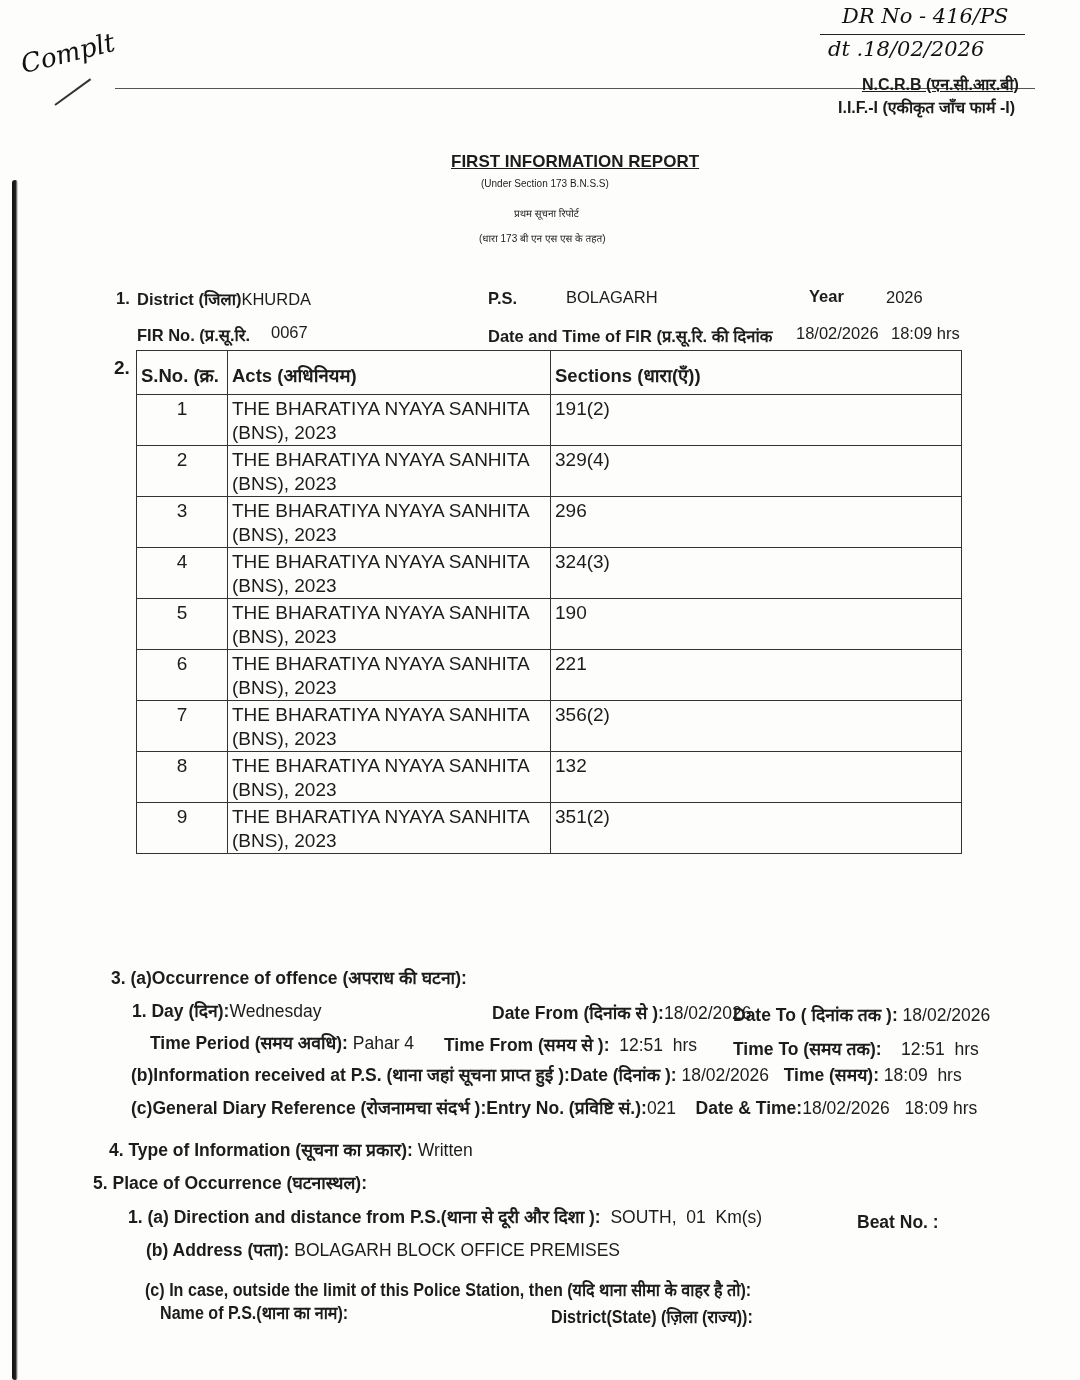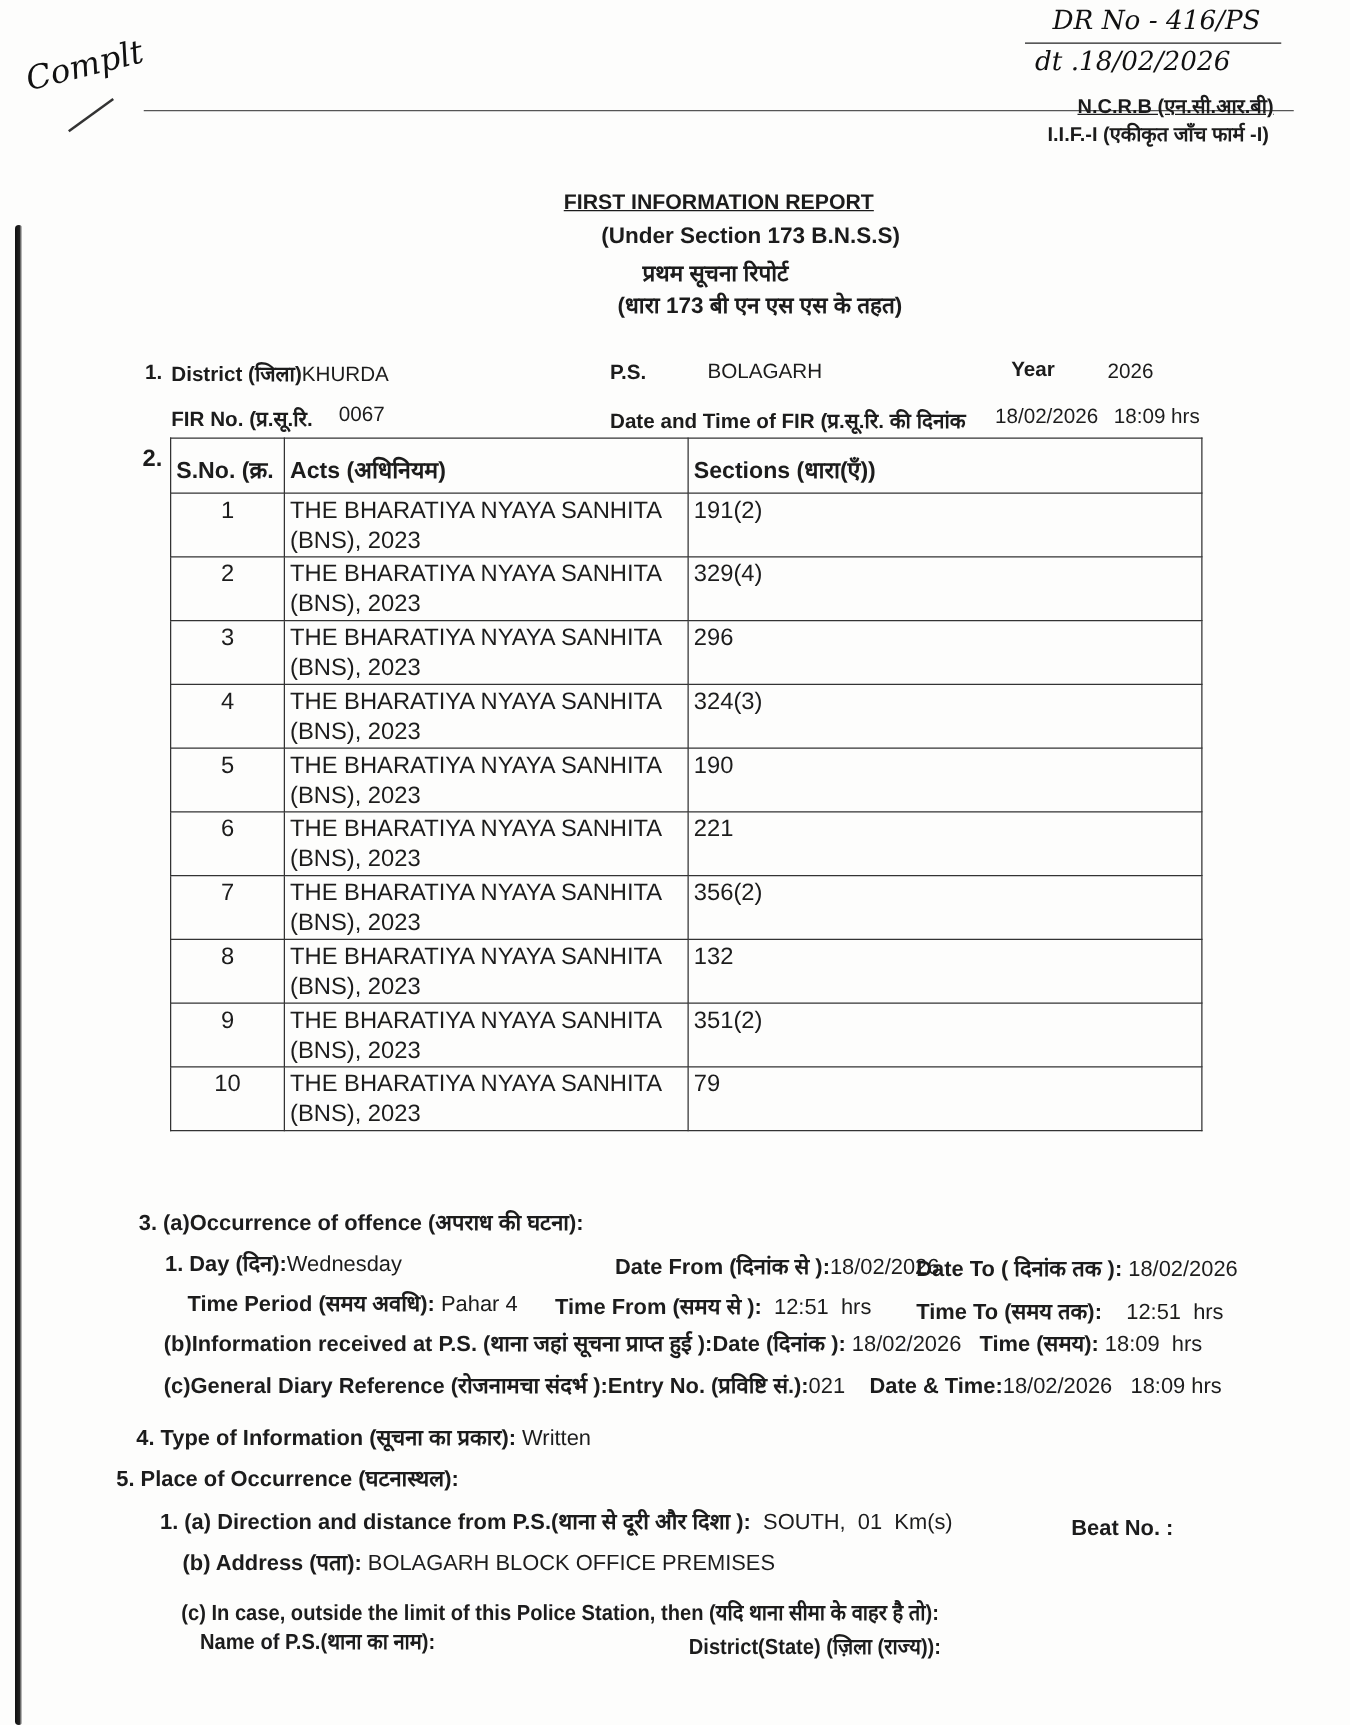--- a/index.html
+++ b/index.html
@@ -26,21 +26,21 @@
   .tick {
     position: absolute; left: 55px; top: 104px; width: 44px; height: 0;
     border-top: 2px solid #333; transform: rotate(-36deg); transform-origin: left center;
   }
   .dr-line {
     position: absolute; left: 820px; top: 34px; width: 205px; height: 0;
     border-top: 1.6px solid #222;
   }
 
   .title { font-size: 17px; font-weight: bold; text-decoration: underline; }
-  .sub { font-size: 18px; font-weight: bold; }
+  .sub { font-size: 10px; font-weight: normal; }
 
   .f16 { font-size: 16.5px; }
   .f17 { font-size: 17.5px; }
 
   table.acts {
     position: absolute; left: 136px; top: 350px; width: 826px;
     border-collapse: collapse; font-size: 19px;
   }
   table.acts td, table.acts th {
     border: 1.3px solid #333; vertical-align: top; padding: 2px 4px 0 4px;
@@ -62,21 +62,21 @@
 <div class="dr-line"></div>
 <div class="abs hand" style="left:828px; top:37px; font-size:21px;">dt .18/02/2026</div>
 
 <div class="rule-top"></div>
 <div class="abs b" style="left:862px; top:73px; font-size:16px; text-decoration:underline;">N.C.R.B (एन.सी.आर.बी)</div>
 <div class="abs b" style="left:838px; top:96px; font-size:16px;">I.I.F.-I (एकीकृत जाँच फार्म -I)</div>
 
 <div class="abs title" style="left:451px; top:152px;">FIRST INFORMATION REPORT</div>
 <div class="abs sub" style="left:481px; top:178px;">(Under Section 173 B.N.S.S)</div>
 <div class="abs sub" style="left:514px; top:206px;">प्रथम सूचना रिपोर्ट</div>
-<div class="abs sub" style="left:494px; top:231px;">(धारा 173 बी एन एस एस के तहत)</div>
+<div class="abs sub" style="left:479px; top:231px;">(धारा 173 बी एन एस एस के तहत)</div>
 
 <div class="abs b f16" style="left:116px; top:289px;">1.</div>
 <div class="abs f16" style="left:137px; top:287px;">
   <span class="b">District (जिला)</span><span>KHURDA</span>
 </div>
 <div class="abs b f16" style="left:488px; top:289px;">P.S.</div>
 <div class="abs f16" style="left:566px; top:288px;">BOLAGARH</div>
 <div class="abs b f16" style="left:809px; top:287px;">Year</div>
 <div class="abs f16" style="left:886px; top:288px;">2026</div>
 
@@ -161,28 +161,20 @@
       <td>132</td>
     </tr>
     <tr class="row">
       <td class="sno">9</td>
       <td class="act">
           <div>THE BHARATIYA NYAYA SANHITA</div>
           <div>(BNS), 2023</div>
         </td>
       <td>351(2)</td>
     </tr>
-    <tr class="row">
-      <td class="sno">10</td>
-      <td class="act">
-          <div>THE BHARATIYA NYAYA SANHITA</div>
-          <div>(BNS), 2023</div>
-        </td>
-      <td>79</td>
-    </tr>
   </tbody>
 </table>
 
 <div class="abs b f17" style="left:111px; top:965px;">3. (a)Occurrence of offence (अपराध की घटना):</div>
 
 <div class="abs f17" style="left:132px; top:998px;">
   <span class="b">1. Day (दिन):</span><span>Wednesday</span>
 </div>
 <div class="abs f17" style="left:444px; top:1000px;margin-left:48px;">
   <span class="b">Date From (दिनांक से ):</span><span>18/02/2026</span>

